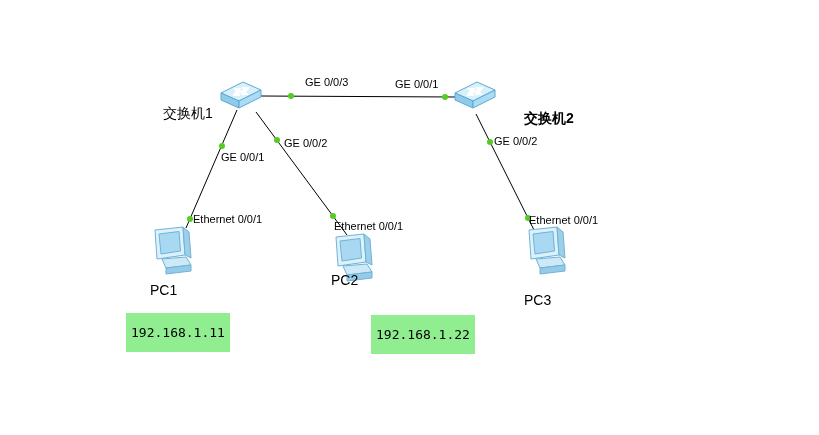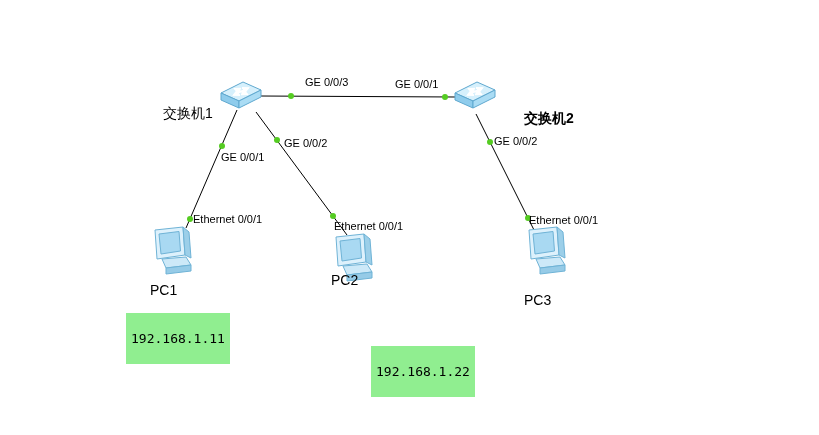--- a/index.html
+++ b/index.html
@@ -21,21 +21,21 @@
   .device-label.centered{text-align:left;}
   .port-label{
     position:absolute;font-size:11px;color:var(--label-text,#000);
     white-space:nowrap;
   }
   .ip-note{
     position:absolute;
     background:var(--ip-note-bg,#90ee90);
     font-family:"DejaVu Sans Mono",monospace;
     font-size:13px;color:var(--label-text,#000);
-    padding:18px 5px;white-space:nowrap;
+    padding:12px 5px;white-space:nowrap;
   }
 </style>
 </head>
 <body>
 
 <div class="canvas">
 
   <svg class="link-layer" width="819" height="435">
     <g>
       <line x1="260" y1="96" x2="456" y2="97"></line>
@@ -135,15 +135,15 @@
   <div class="port-label" style="left:305px;top:76px;">GE 0/0/3</div>
   <div class="port-label" style="left:395px;top:78px;">GE 0/0/1</div>
   <div class="port-label" style="left:221px;top:151px;">GE 0/0/1</div>
   <div class="port-label" style="left:193px;top:213px;">Ethernet 0/0/1</div>
   <div class="port-label" style="left:284px;top:137px;">GE 0/0/2</div>
   <div class="port-label" style="left:334px;top:220px;">Ethernet 0/0/1</div>
   <div class="port-label" style="left:494px;top:135px;">GE 0/0/2</div>
   <div class="port-label" style="left:529px;top:214px;">Ethernet 0/0/1</div>
 
   <div class="ip-note" style="left:126px;top:313px;">192.168.1.11</div>
-  <div class="ip-note" style="left:371px;top:315px;margin-top:31px;">192.168.1.22</div>
+  <div class="ip-note" style="left:371px;top:315px;">192.168.1.22</div>
 
 </div>
 
 </body></html>

